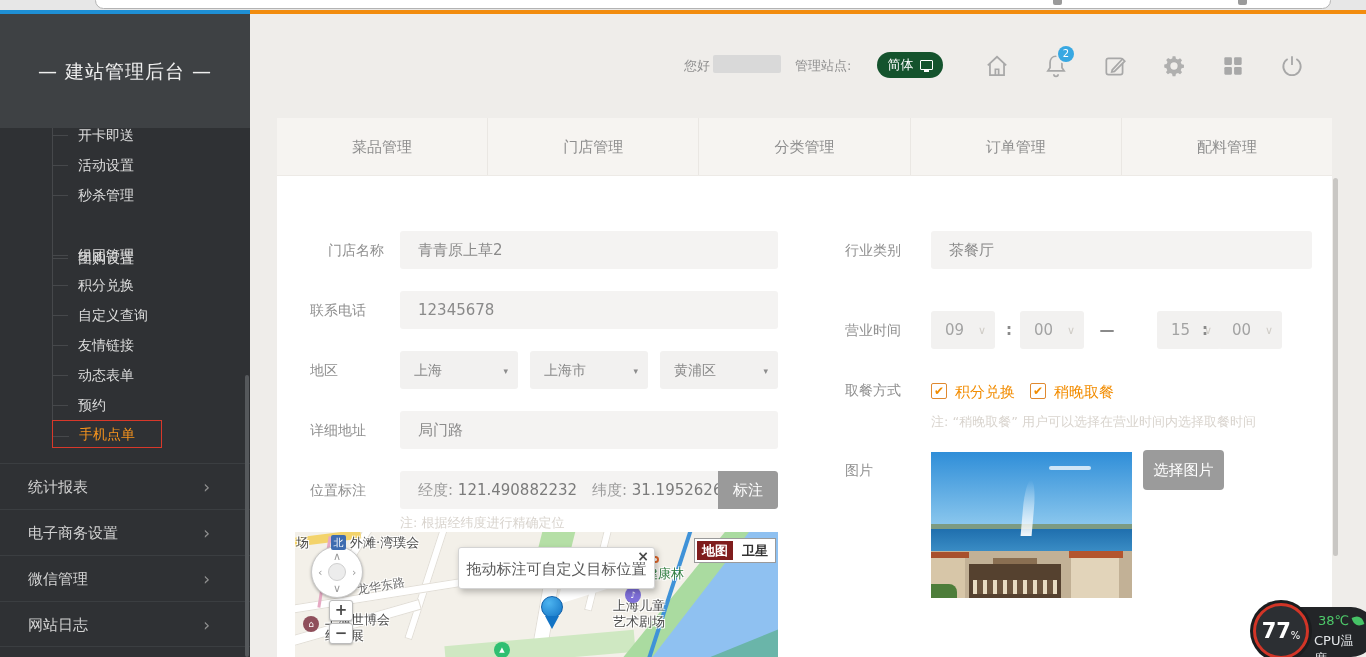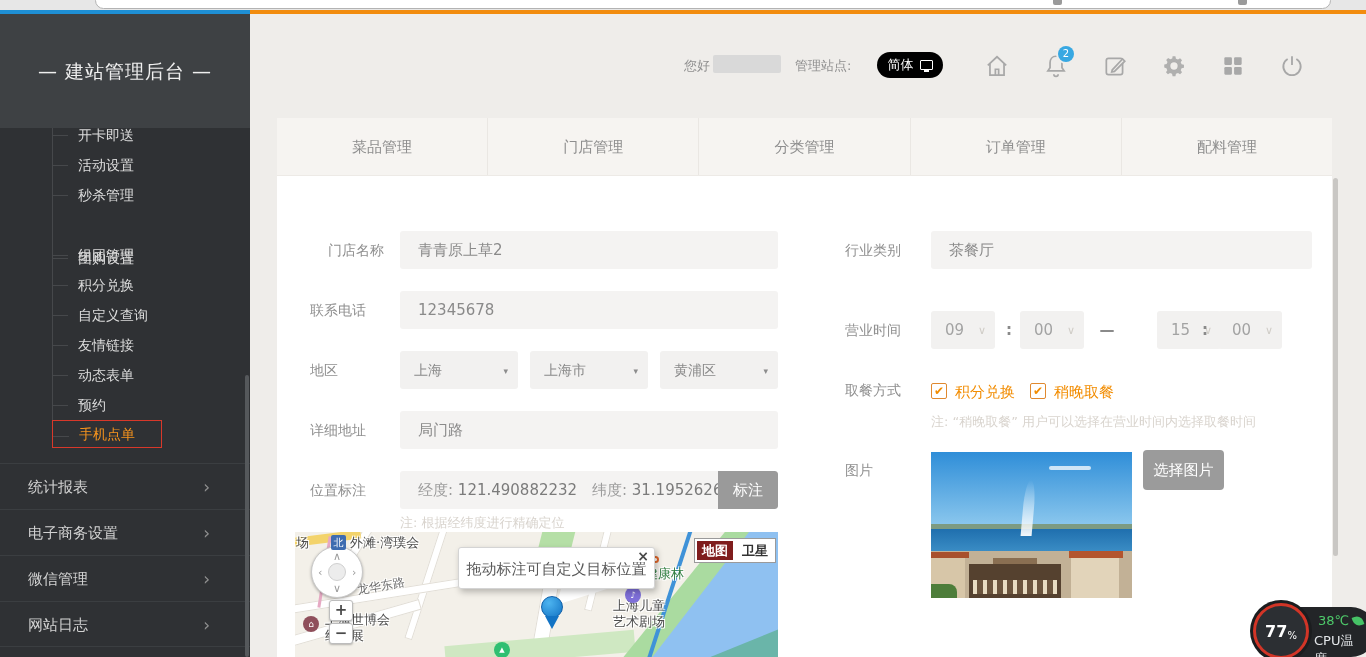--- a/index.html
+++ b/index.html
@@ -21,21 +21,21 @@
   .sb-item::before { content:""; position:absolute; left:0; top:15px; width:16px; height:1px; background:#46484b; }
   .sb-item.active { width:110px; height:28px; line-height:26px; border:1px solid #d8382a; color:#f7941d; }
   .sb-sec { position:absolute; left:0; width:250px; height:46px; border-top:1px solid #3b3e41; color:#d2d2d2; font-size:15px; line-height:46px; padding-left:28px; cursor:pointer; }
   .sb-sec.last { border-bottom:1px solid #3b3e41; }
   .sb-chev { position:absolute; right:40px; top:0; color:#8f8f8f; font-size:17px; }
   .sb-scroll { position:absolute; right:1px; top:361px; width:4px; height:282px; background:#55585b; border-radius:2px; }
 
   
   .hd-text { position:absolute; font-size:13px; color:#8f8f8f; }
   .redacted { position:absolute; left:713px; top:55px; width:68px; height:18px; background:#d9d9d9; border-radius:2px; }
-  .lang-pill { position:absolute; left:877px; top:52px; width:66px; height:26px; background:#000000; border-radius:13px; color:#fff; font-size:13px; display:flex; align-items:center; justify-content:center; gap:6px; cursor:pointer; }
+  .lang-pill { position:absolute; left:877px; top:52px; width:66px; height:26px; background:#14532d; border-radius:13px; color:#fff; font-size:13px; display:flex; align-items:center; justify-content:center; gap:6px; cursor:pointer; }
   .monitor { width:13px; height:10px; border:1px solid #fff; border-radius:1px; position:relative; }
   .monitor::after { content:""; position:absolute; left:3px; bottom:-3px; width:5px; height:2px; background:#fff; }
   .hd-icon { position:absolute; top:53px; width:26px; height:26px; cursor:pointer; }
   .badge { position:absolute; left:1058px; top:46px; width:16px; height:16px; background:#38a8e2; border-radius:50%; color:#fff; font-size:10px; text-align:center; line-height:16px; box-shadow:0 0 0 2px #efedea; z-index:3; }
 
   
   .card { position:absolute; left:277px; top:118px; width:1055px; height:539px; background:#fff; }
   .tabbar { position:absolute; left:0; top:0; width:1055px; height:58px; background:#f6f4f1; border-bottom:1px solid #edeae6; display:flex; }
   .tab { flex:1; text-align:center; line-height:58px; font-size:15px; color:#8e8e8e; border-right:1px solid #eae7e3; cursor:pointer; }
   .tab:last-child { border-right:none; }
@@ -95,21 +95,21 @@
   .pin-tail { position:absolute; left:250px; top:84px; width:0; height:0; border-left:7px solid transparent; border-right:7px solid transparent; border-top:13px solid #1273c4; }
   .poi { position:absolute; width:16px; height:16px; border-radius:50%; color:#fff; text-align:center; font-size:9px; line-height:16px; }
   .maptype { position:absolute; left:399px; top:6px; display:flex; border:1px solid #9a9a9a; background:#fff; cursor:pointer; }
   .mt { width:40px; height:23px; font-size:13px; font-weight:bold; text-align:center; line-height:19px; border:2px solid #fff; }
   .mt.on { background:#7f1d1d; color:#fff; }
   .mt.off { background:#fff; color:#333; }
 
   
   .cpu-pill { position:absolute; left:1270px; top:607px; width:106px; height:50px; background:#232528; border-radius:25px; }
   .cpu-circle { position:absolute; left:1253px; top:603px; width:56px; height:56px; border-radius:50%; background:#2c2f33; border:3px solid #d23527; box-shadow:0 0 0 3px #1b1d1f; display:flex; align-items:center; justify-content:center; color:#fff; z-index:2; }
-  .cpu-pct { font-size:16px; font-weight:bold; }
+  .cpu-pct { font-size:21px; font-weight:bold; }
   .cpu-unit { font-size:10px; margin-top:8px; }
   .cpu-temp { position:absolute; left:1318px; top:613px; font-size:13px; color:#4ec96a; display:flex; align-items:center; gap:4px; z-index:2; }
   .leaf { width:10px; height:10px; background:#46c266; border-radius:0 70% 0 70%; transform:rotate(-20deg); display:inline-block; }
   .cpu-label { position:absolute; left:1314px; top:632px; font-size:13px; color:#e2e5e8; z-index:2; }
 
   svg.icon { display:block; }
 </style>
 </head>
 <body>
 

